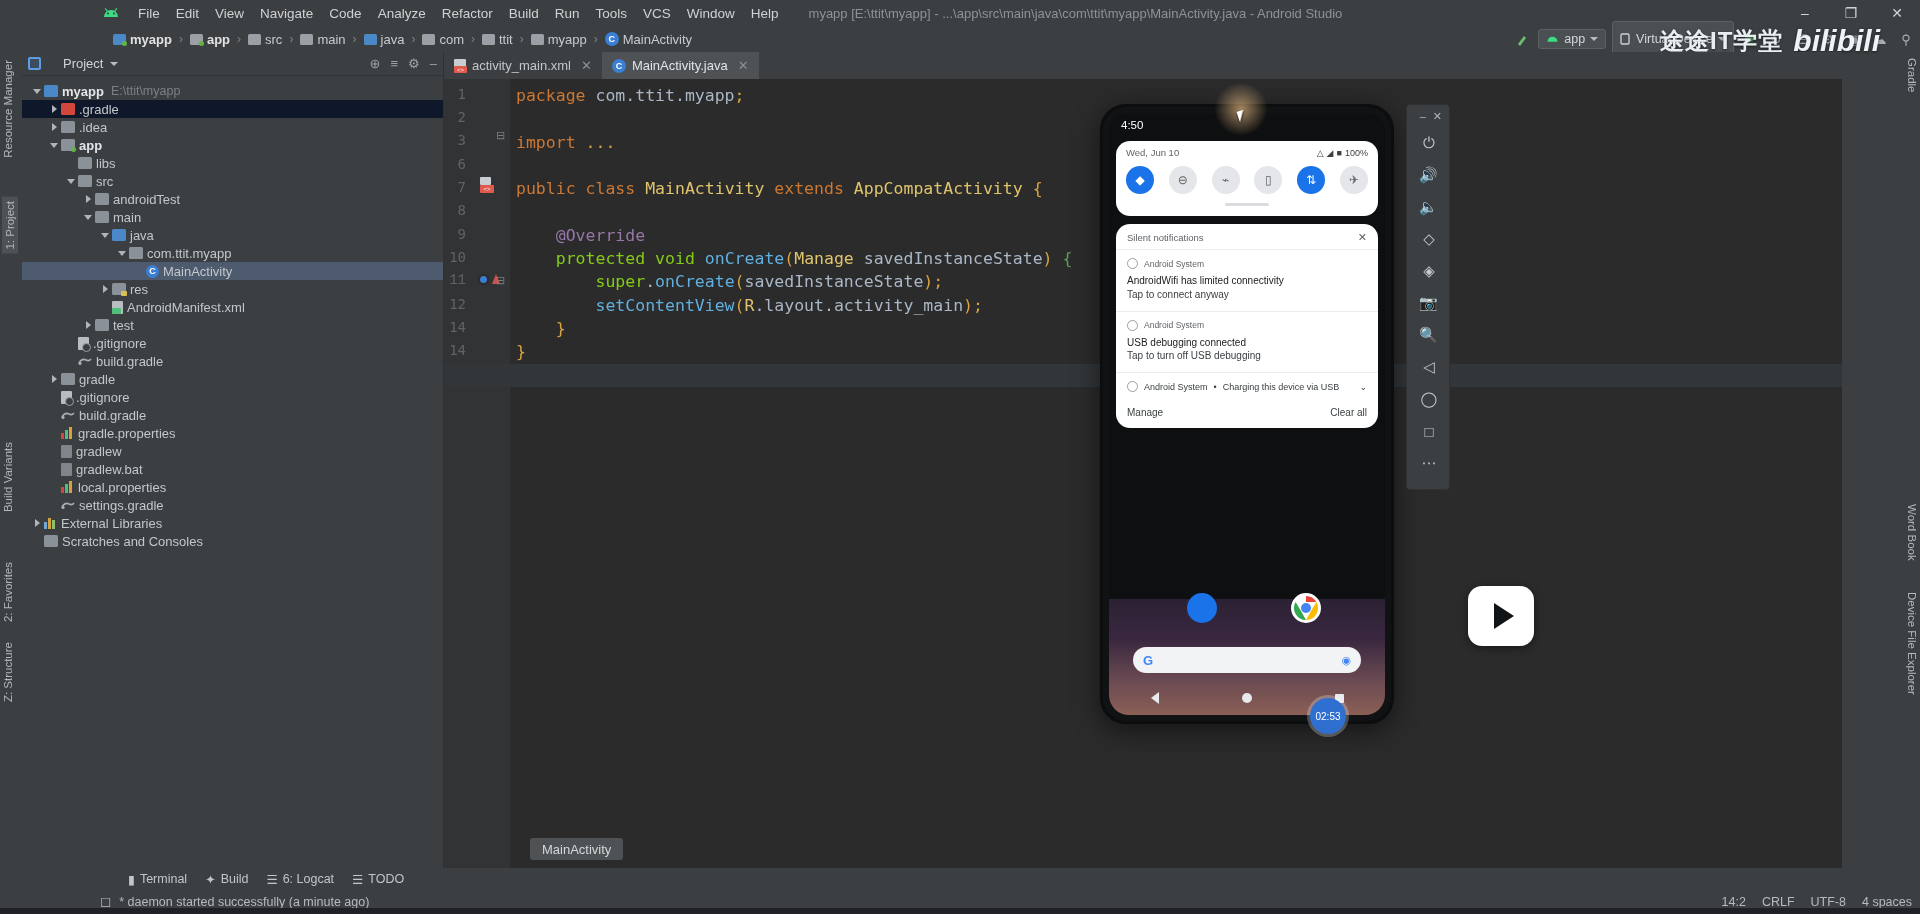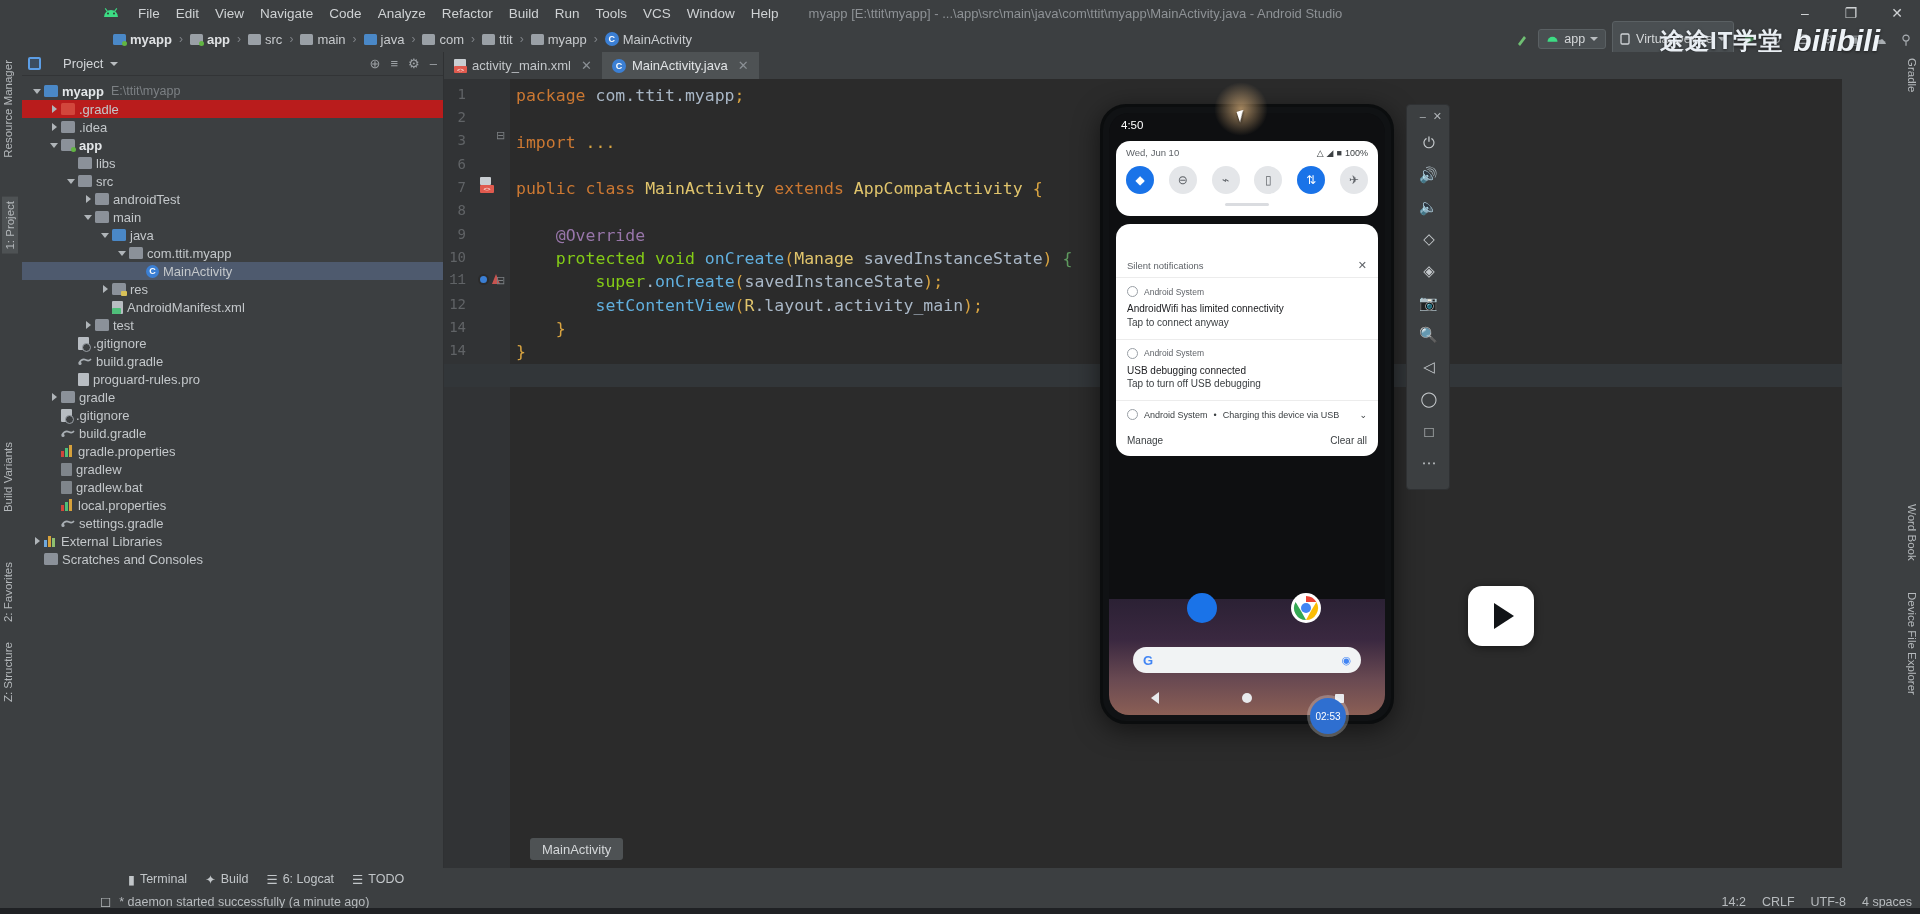--- a/index.html
+++ b/index.html
@@ -81,21 +81,21 @@
   .proj-title { font-size:13px; color:#d2d5d8; margin-left:22px; }
   .proj-head-icons { margin-left:auto; display:flex; gap:10px; align-items:center;
                      color:#9da2a6; font-size:13px; }
   .bluebox { width:13px;height:13px;border:2px solid #5c9ee6;border-radius:2px;
              background:#3c4d60; }
   .tree { position:absolute; top:26px; left:0; right:0; bottom:0;
           overflow:hidden; padding-top:4px; }
   .trow { height:18px; display:flex; align-items:center; font-size:13px;
           color:#c3c7ca; white-space:nowrap; padding-right:6px; }
   .trow.sel { background:#4e5a6e; }
-  .trow.gold { background:#b91c1c; }
+  .trow.gold { background:#0f172a; }
   .tw { width:14px; display:flex; align-items:center; justify-content:center;
         color:#a2a7ab; font-size:8px; }
   .tri-r { width:0;height:0;border-left:5px solid #b0b5b9;
            border-top:4px solid transparent;border-bottom:4px solid transparent;}
   .tri-d { width:0;height:0;border-top:5px solid #b0b5b9;
            border-left:4px solid transparent;border-right:4px solid transparent;}
   .tlabel { margin-left:4px; }
   .tpath { margin-left:7px; color:#7c8084; font-size:12.5px; }
   .bold { font-weight:bold; color:#e3e6e8; }
   .fi { width:14px;height:12px;border-radius:1.5px;display:inline-block;
@@ -189,21 +189,21 @@
               font-size:9px; color:#3c4043; }
   .qs-tiles { display:flex; justify-content:space-between; margin-top:8px; }
   .tile { width:28px; height:28px; border-radius:50%; background:#e4e6e9;
           display:flex; align-items:center; justify-content:center;
           font-size:12px; color:#5f6368; position:relative; }
   .tile.on { background:#1a73e8; color:#fff; }
   .qs-handle { width:44px; height:3px; background:#dadce0; border-radius:2px;
                margin:9px auto 0 auto; }
   .notif-card { margin:8px 7px 0 7px; background:#fff; border-radius:14px;
                 overflow:hidden; }
-  .nhead { display:flex; align-items:center; padding:7px 11px 5px 11px;margin-top:28px; }
+  .nhead { display:flex; align-items:center; padding:7px 11px 5px 11px; }
   .nhead-t { font-size:9.5px; color:#5f6368; }
   .nclose { margin-left:auto; color:#5f6368; font-size:11px; }
   .nrow { padding:8px 11px 9px 11px; border-top:1px solid #ececec; }
   .napp { display:flex; align-items:center; gap:6px; font-size:8.5px;
           color:#5f6368; margin-bottom:5px; }
   .nappicon { width:11px; height:11px; border-radius:50%; border:1px solid #9aa0a6;
               display:inline-block; }
   .ntitle { font-size:10px; color:#202124; line-height:1.38; }
   .nsub { font-size:10px; color:#3c4043; line-height:1.38; }
   .nfoot { display:flex; align-items:center; padding:8px 11px;
@@ -519,26 +519,20 @@
         <div class="trow">
           <span style="width:42px;flex:none"></span>
           <span class="tw"></span>
           <span class="gi"><svg width="14" height="12" viewBox="0 0 14 12">
               <path d="M1 8 Q4 3 8 5 Q11 6.5 13 4" stroke="#a8aeb3" stroke-width="1.6" fill="none"></path>
               <circle cx="2" cy="8.4" r="1.6" fill="#a8aeb3"></circle>
             </svg></span>
           <span class="tlabel">build.gradle</span>
         </div>
         <div class="trow">
-          <span style="width:42px;flex:none"></span>
-          <span class="tw"></span>
-          <span class="doci"></span>
-          <span class="tlabel">proguard-rules.pro</span>
-        </div>
-        <div class="trow">
           <span style="width:25px;flex:none"></span>
           <span class="tw">
             <span class="tri-r"></span>
           </span>
           <span class="fi gy"></span>
           <span class="tlabel">gradle</span>
         </div>
         <div class="trow">
           <span style="width:25px;flex:none"></span>
           <span class="tw"></span>

